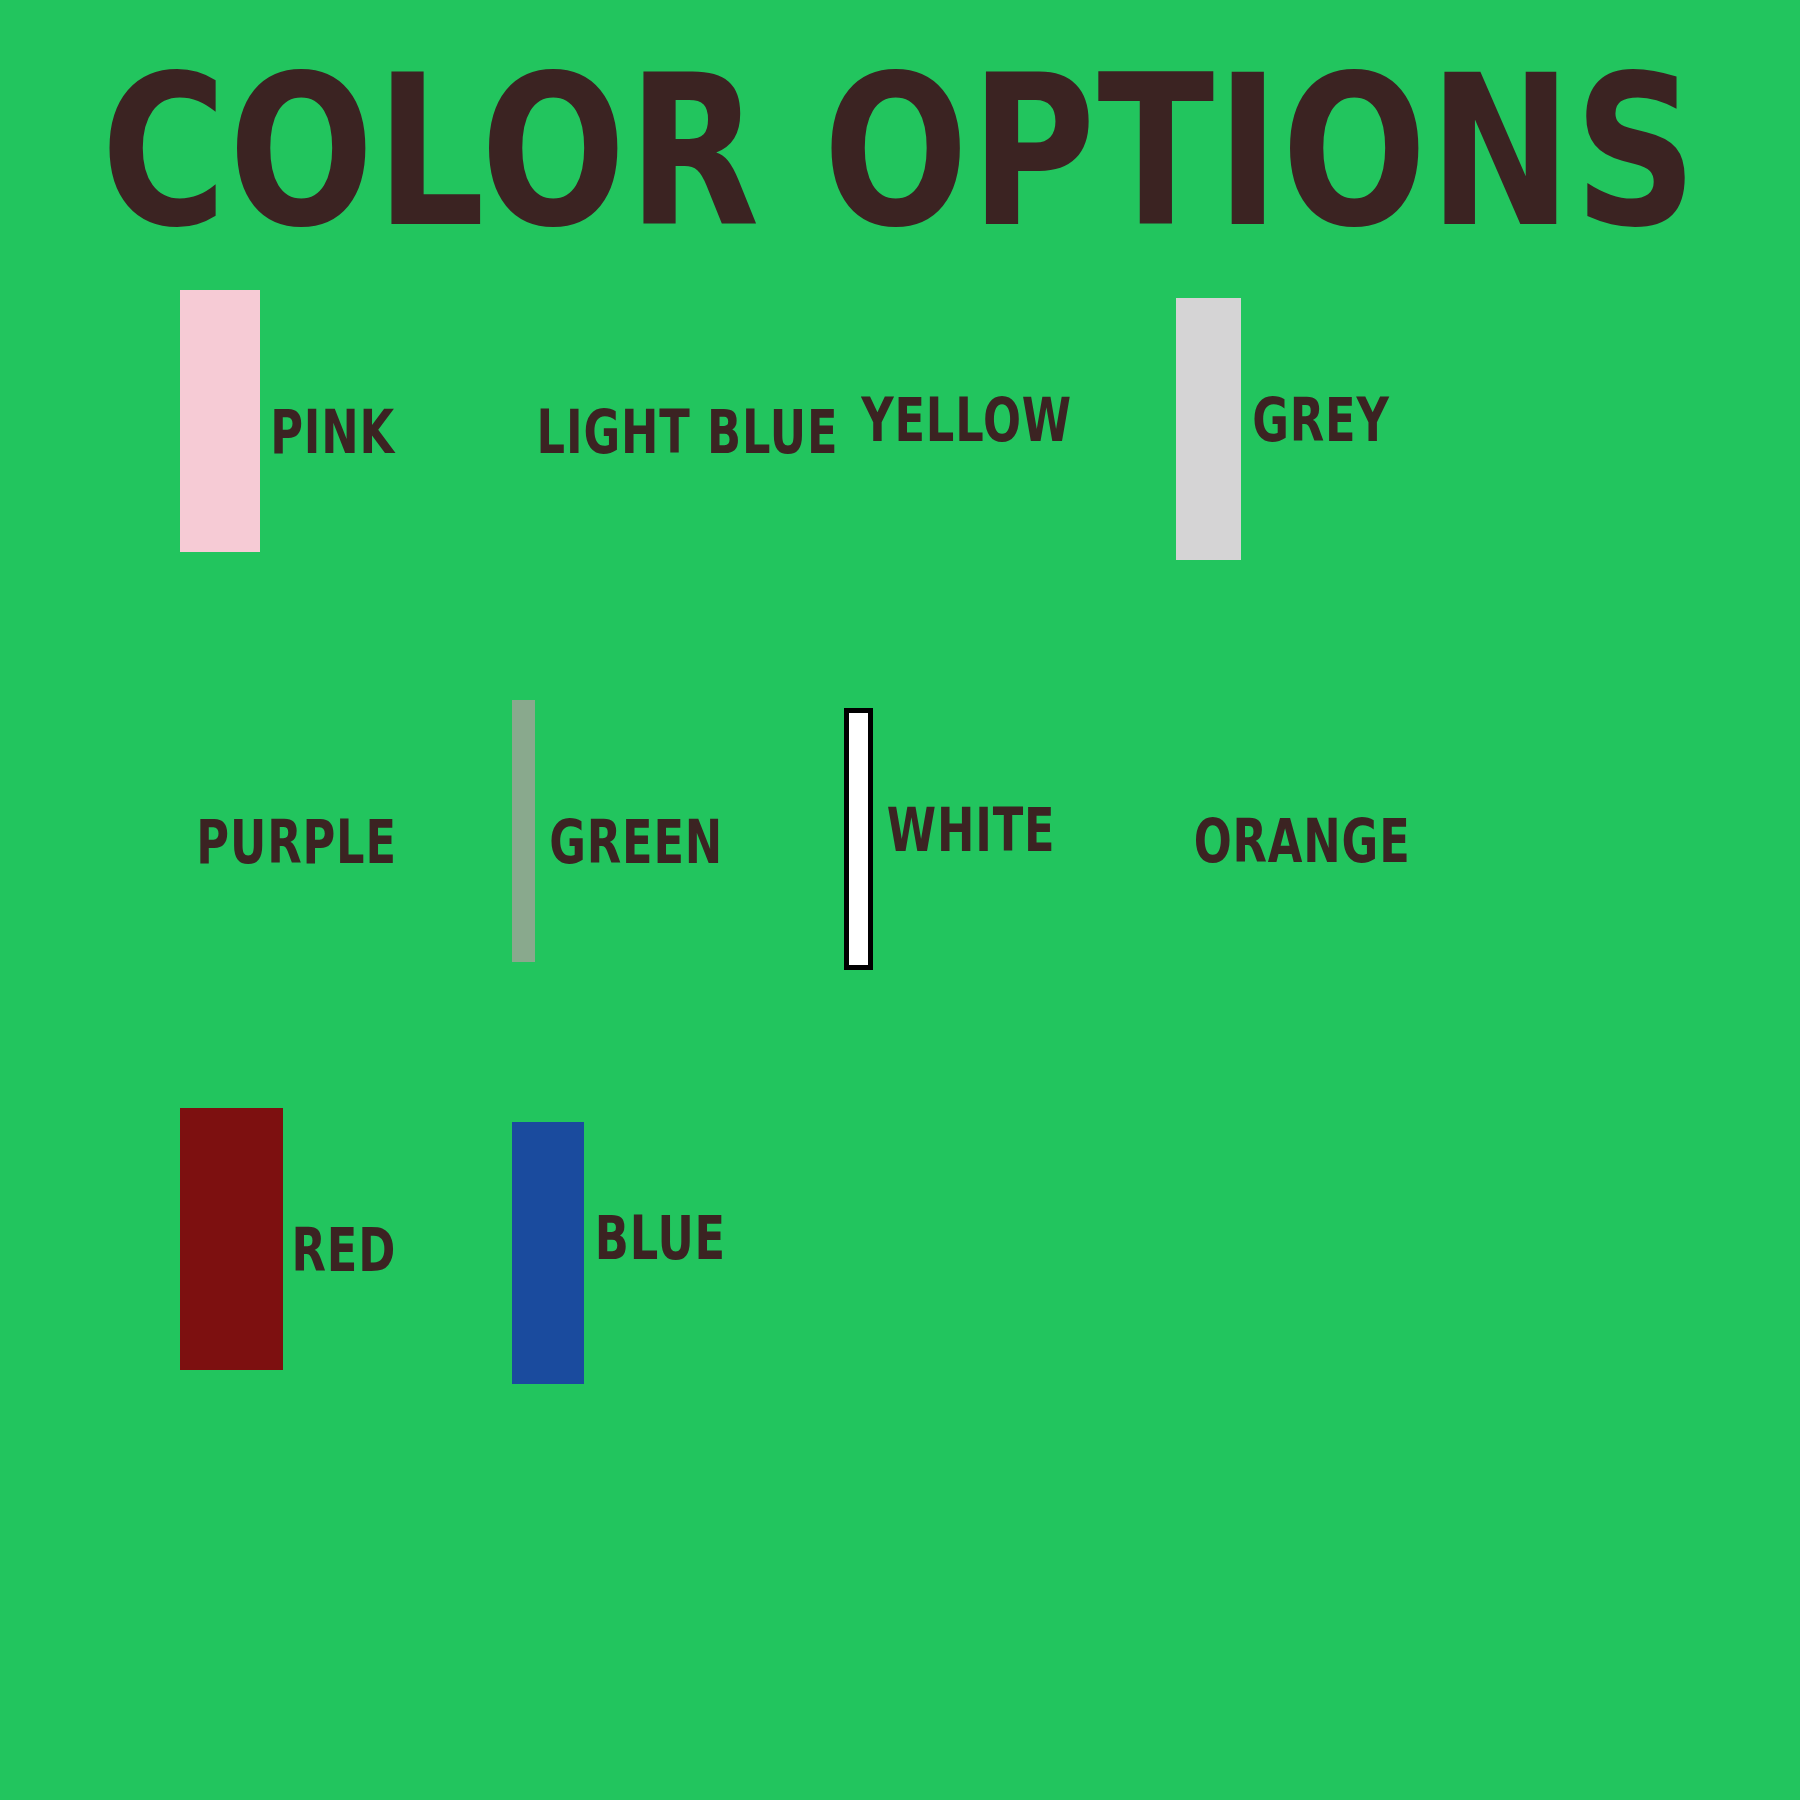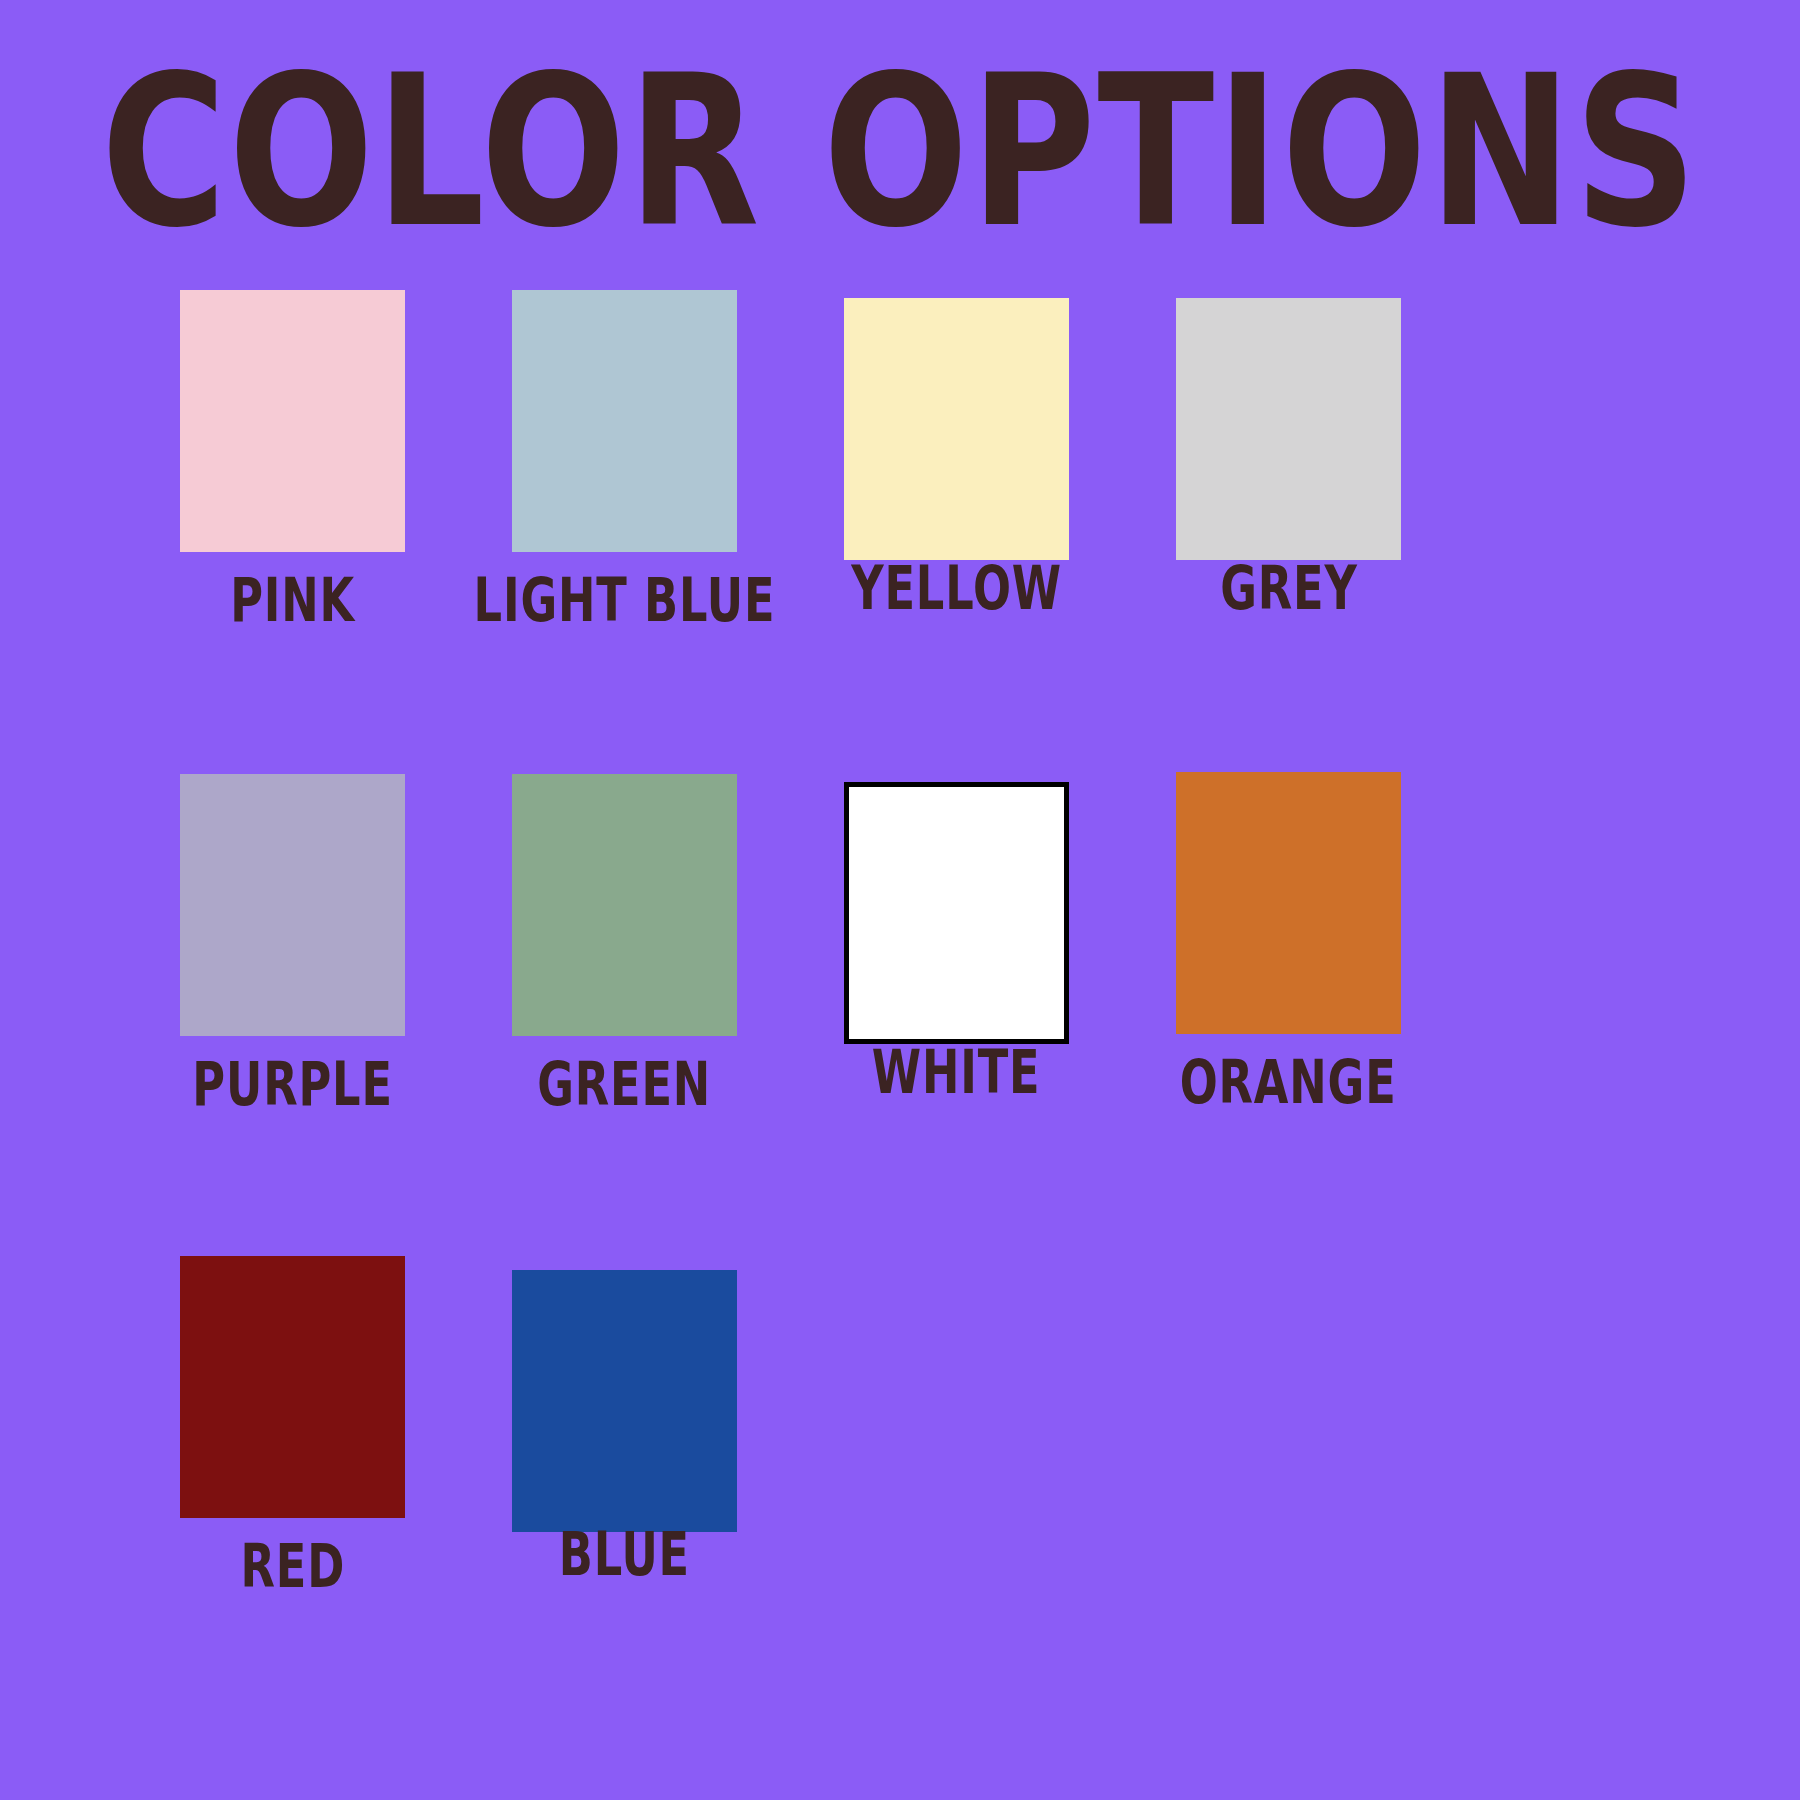--- a/index.html
+++ b/index.html
@@ -45,21 +45,21 @@
     left: 180px;
     width: 1440px;
     display: grid;
     grid-template-columns: repeat(4, 225px);
     column-gap: 107px;
     row-gap: 0px;
   }
   .cell {
     width: 225px;
     display: flex;
-    flex-direction: column;
+    flex-direction: row;
     align-items: center;
   }
 
   .swatch {
     width: 225px;
     height: 262px;
     box-sizing: border-box;
   }
   .swatch.bordered {
     border: 5px solid #000000;
@@ -83,21 +83,21 @@
   .r2 { margin-top: 148px; text-align: center; }
   .r3 { margin-top: 146px; text-align: center; }
 
   .nudge-down-8 { position: relative; top: 8px; }
   .nudge-down-14 { position: relative; top: 14px; }
   .lbl-up-10 { position: relative; top: -12px; }
 </style>
 </head>
 <body>
 
-<div id="page" style="background: #8b5cf6;">
+<div id="page" style="background: #22c55e;">
 
   <div id="title" style="color: rgb(59, 35, 34);">COLOR OPTIONS</div>
 
   <div id="grid">
 
     <div class="cell r1">
       <div class="swatch" style="background: rgb(246, 203, 213);"></div>
       <div class="sw-label" style="color: rgb(59, 35, 34);">PINK</div>
     </div>
     <div class="cell r1">

